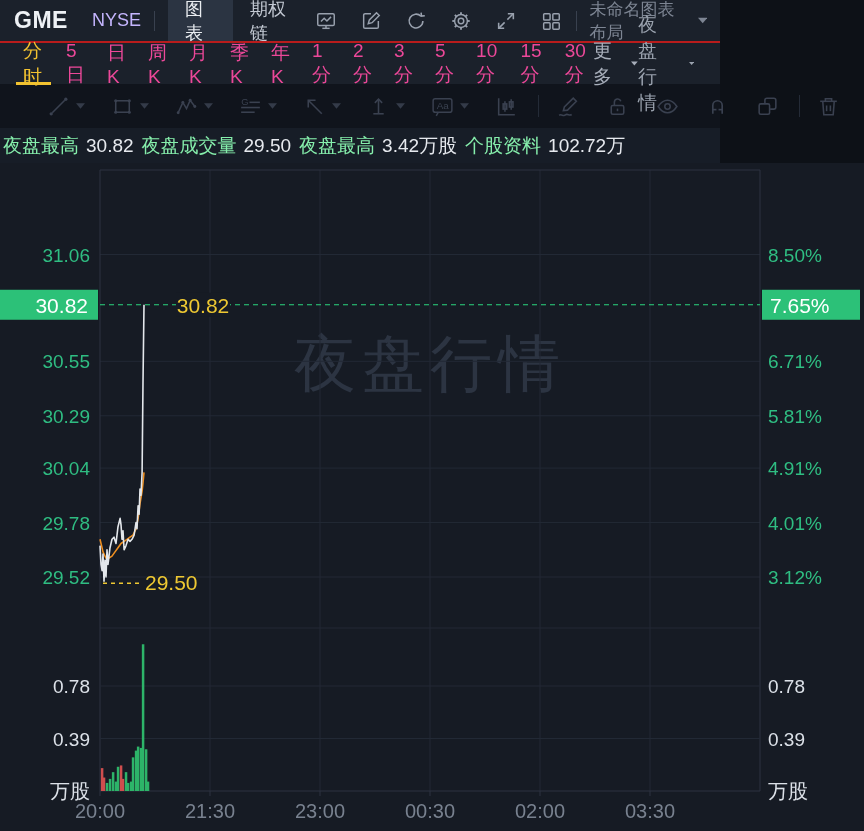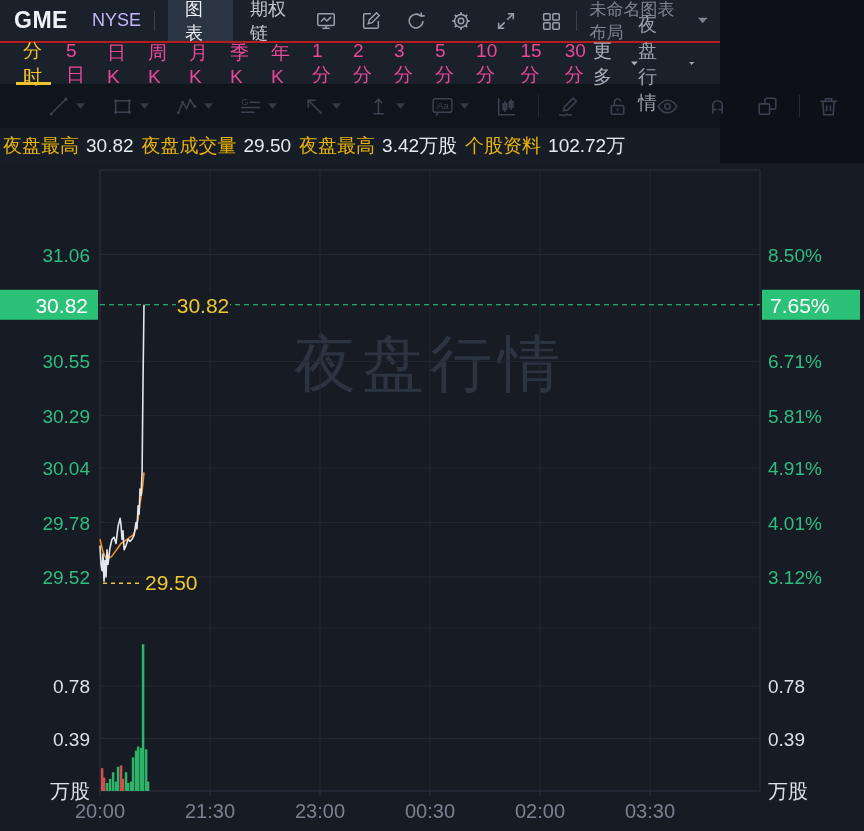--- a/index.html
+++ b/index.html
@@ -32,21 +32,21 @@
   
   .row3 { height:44px; background:#10141c; display:flex; align-items:center; padding-left:46px; color:#3a4150; }
   .tool { display:flex; align-items:center; gap:5px; margin-right:25px; cursor:pointer; }
   .tool svg.ti { width:25px; height:25px; }
   .tcaret { width:9px; height:6px; }
   .tcaret path { fill:#343b49; }
   .tsep { width:1px; height:22px; background:#242b37; margin:0 16px 0 -6px; flex:none; }
 
   
   .row4 { height:35px; background:#171d27; display:flex; align-items:center; padding-left:3px; font-size:19px; }
-  .statlbl { color:#eab308; margin-right:7px; }
+  .statlbl { color:#86efac; margin-right:7px; }
   .statval { color:#e6e9ee; margin-right:8px; }
 
   
   .chartwrap { position:relative; width:864px; height:668px; background:#161b24; }
   svg text { font-family:"Liberation Sans","DejaVu Sans",sans-serif; }
 </style>
 </head>
 <body>
 
 <div id="app">

